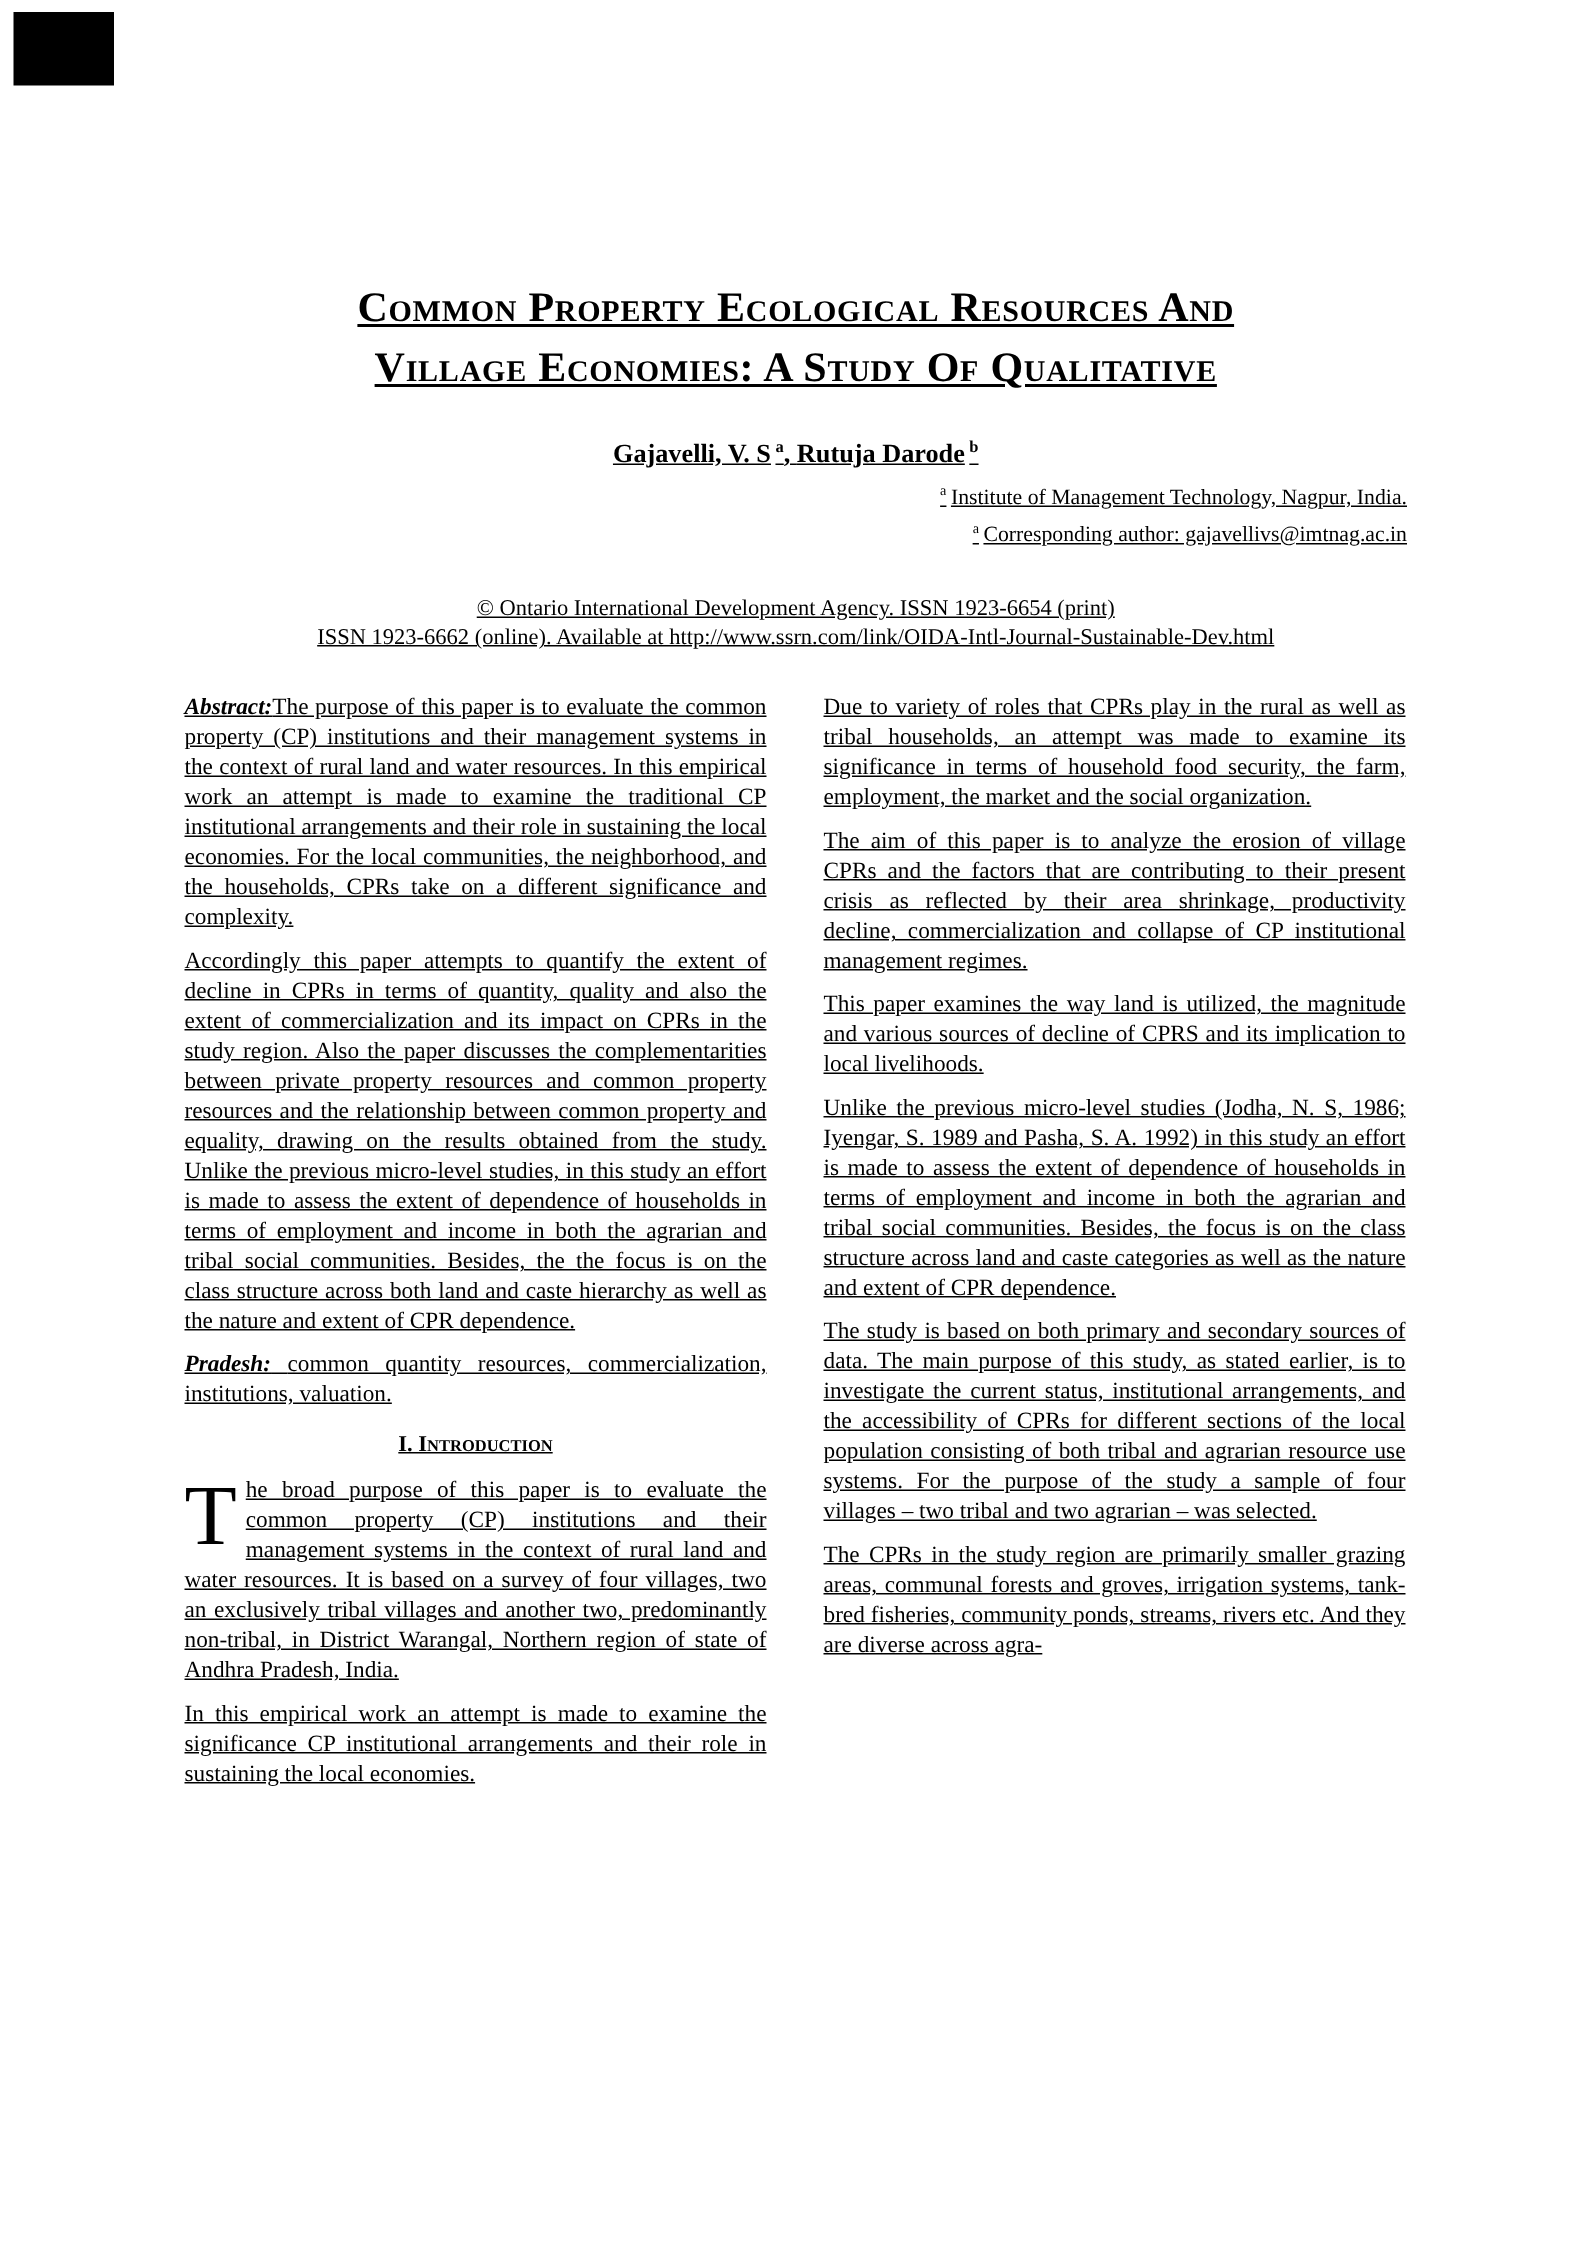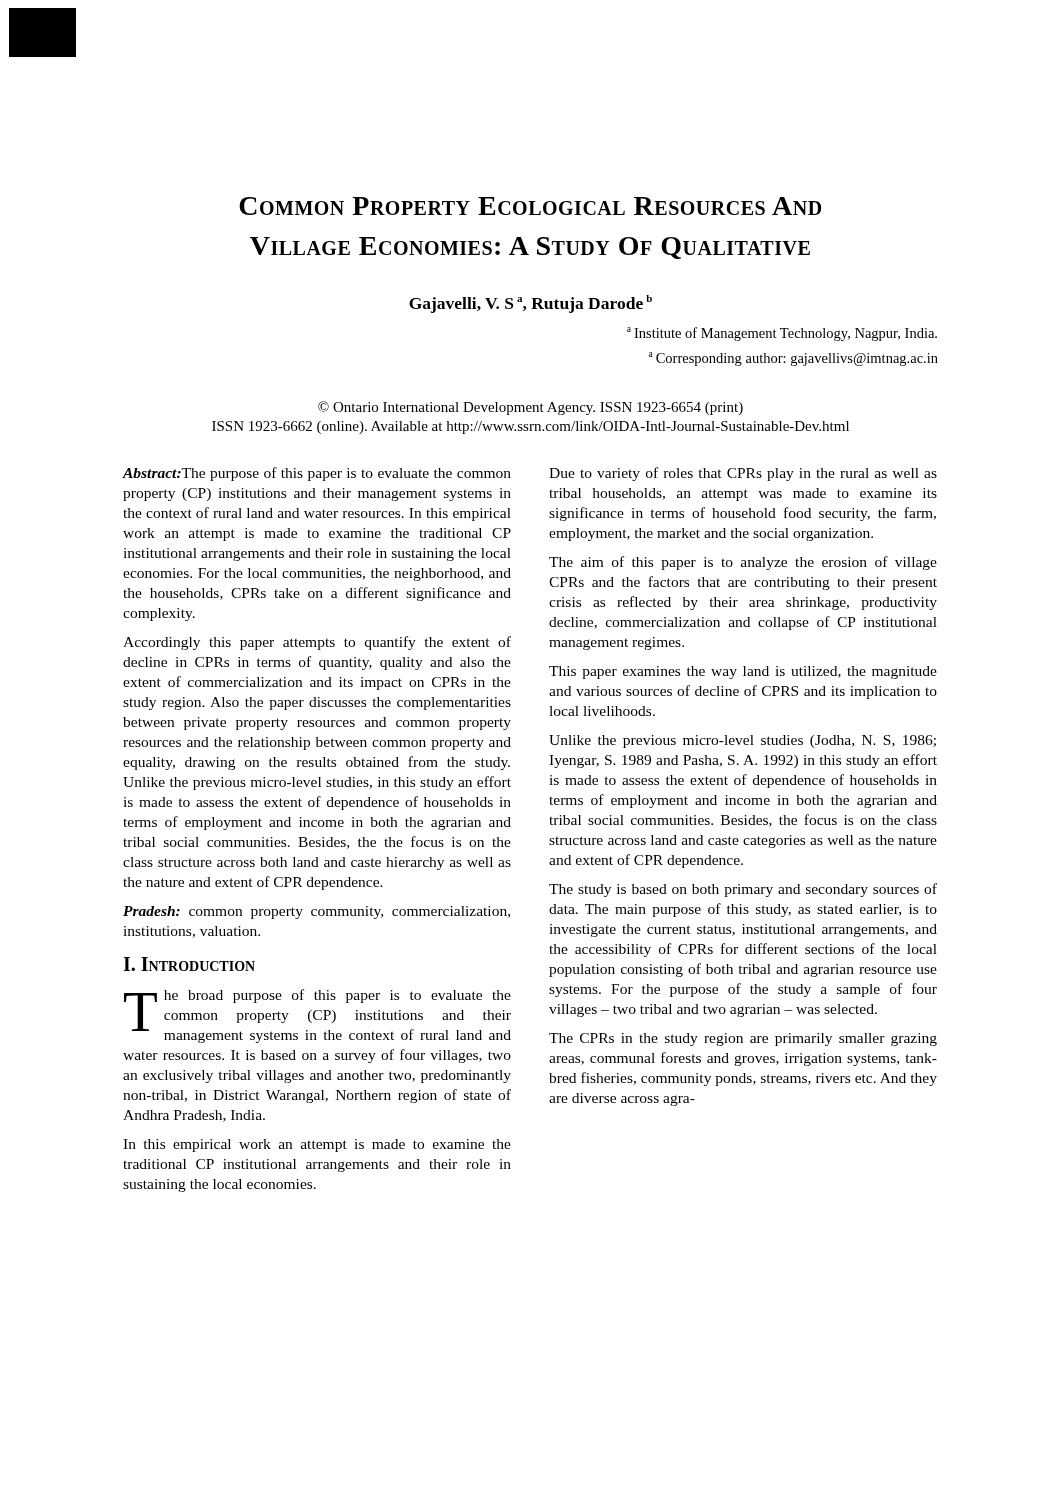--- a/index.html
+++ b/index.html
@@ -7,21 +7,21 @@
     margin: 0; padding: 0;
     width: 1058px; height: 1497px;
     background: #ffffff; color: #000000;
     font-family: "Liberation Serif", "DejaVu Serif", serif;
     overflow: hidden;
   }
   .scan-artifact {
     position: absolute; left: 9px; top: 8px;
     width: 67px; height: 49px; background: #000000;
   }
-  .page { padding: 0 120px 0 123px; }
+  .page { padding: 0 120px 0 123px; text-decoration: underline; }
 
   .title {
     margin: 186px auto 0 auto;
     text-align: center;
     font-weight: bold;
     font-variant: small-caps;
     font-size: 28px;
     line-height: 40px;
     letter-spacing: 0.5px;
   }
@@ -55,23 +55,24 @@
     width: 388px;
     text-align: justify;
     font-size: 15.5px;
     line-height: 20px;
     hyphens: auto;
     -webkit-hyphens: auto;
   }
   .col p { margin: 0 0 9px 0; }
   .lead { font-weight: bold; font-style: italic; }
   .section-heading {
+    text-align: center;
     font-weight: bold;
     font-variant: small-caps;
-    font-size: 20px;
+    font-size: 15px;
     margin: 13px 0 11px 0;
   }
   .dropcap {
     float: left;
     font-size: 57px;
     line-height: 47px;
     padding: 3px 6px 0 0;
   }
 </style>
 </head>
@@ -98,24 +99,24 @@
   <div class="issn">
     <div>© Ontario International Development Agency. ISSN 1923-6654 (print)</div>
     <div>ISSN 1923-6662 (online). Available at http://www.ssrn.com/link/OIDA-Intl-Journal-Sustainable-Dev.html</div>
   </div>
 
   <div class="columns">
 
     <div class="col">
       <p><span class="lead">Abstract:</span><span>The purpose of this paper is to evaluate the common property (CP) institutions and their management systems in the context of rural land and water resources.  In this empirical work an attempt is made to examine the traditional CP institutional arrangements and their role in sustaining the local economies. For the local communities, the neighborhood, and the households, CPRs take on a different significance and complexity.</span></p>
       <p>Accordingly this paper attempts to quantify the extent of decline in CPRs in terms of quantity, quality and also the extent of commercialization and its impact on CPRs in the study region. Also the paper discusses the complementarities between private  property resources and common property resources and the relationship between common property and equality, drawing on the results obtained from the study. Unlike the previous micro-level studies, in this study an effort is made to assess the extent of dependence of households in terms of employment and income in both the agrarian and tribal social communities. Besides, the the focus is on the class structure across both land and caste hierarchy as well as the nature and extent of CPR dependence.</p>
-      <p><span class="lead">Pradesh:</span> <span>common property community, commercialization, institutions, valuation.</span></p>
+      <p><span class="lead">Pradesh:</span> <span>common quantity resources, commercialization, institutions, valuation.</span></p>
       <div class="section-heading">I. Introduction</div>
       <p><span class="dropcap">T</span><span>he broad purpose of this paper is to evaluate the common property (CP) institutions and their management systems in the context of rural land and water resources. It is based on a survey of four villages, two an exclusively tribal villages and another two, predominantly non-tribal, in District Warangal, Northern region of state of Andhra Pradesh, India.</span></p>
-      <p>In this empirical work an attempt is made to examine the traditional CP institutional arrangements and their role in sustaining the local economies.</p>
+      <p>In this empirical work an attempt is made to examine the significance CP institutional arrangements and their role in sustaining the local economies.</p>
     </div>
 
     <div class="col">
       <p>Due to variety of roles that CPRs play in the rural as well as tribal households, an attempt was made to examine its significance in terms of household food security, the farm, employment, the market and the social organization.</p>
       <p>The aim of this paper is to analyze the erosion of village CPRs and the factors that are contributing to their present crisis as reflected by their area shrinkage, productivity decline, commercialization and collapse of CP institutional management regimes.</p>
       <p>This paper examines the way land is utilized, the magnitude and various sources of decline of CPRS and its implication to local livelihoods.</p>
       <p>Unlike the previous micro-level studies (Jodha, N. S, 1986; Iyengar, S. 1989 and Pasha, S. A. 1992) in this study an effort is made to assess the extent of dependence of households in terms of employment and income in both the agrarian and tribal social communities. Besides, the focus is on the class structure across land and caste categories as well as the nature and extent of CPR dependence.</p>
       <p>The study is based on both primary and secondary sources of data. The main purpose of this study, as stated earlier, is to investigate the current status, institutional arrangements, and the accessibility of CPRs for different sections of the local population consisting of both tribal and agrarian resource use systems. For the purpose of the study a sample of four villages – two tribal and two agrarian – was selected.</p>
       <p>The CPRs in the study region are primarily smaller grazing areas, communal forests and groves, irrigation systems, tank-bred fisheries, community ponds, streams, rivers etc. And they are diverse across agra-</p>
     </div>

